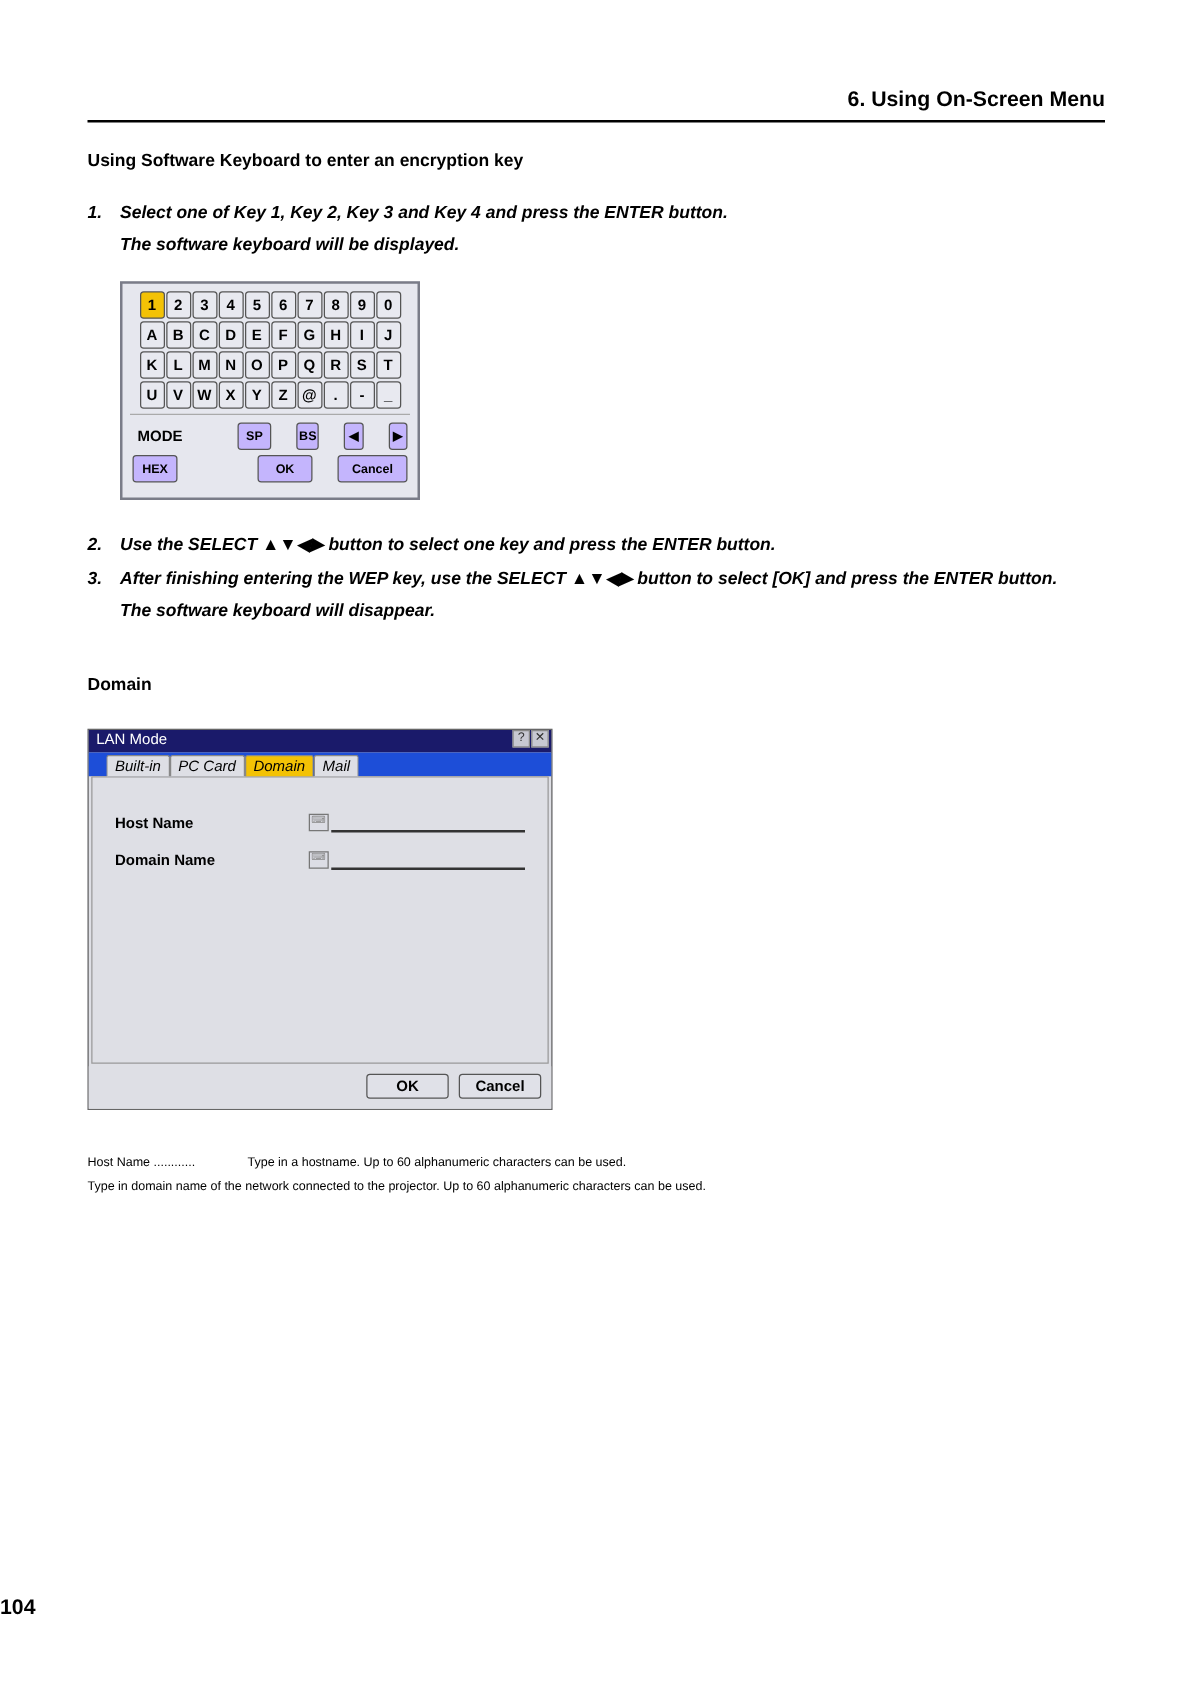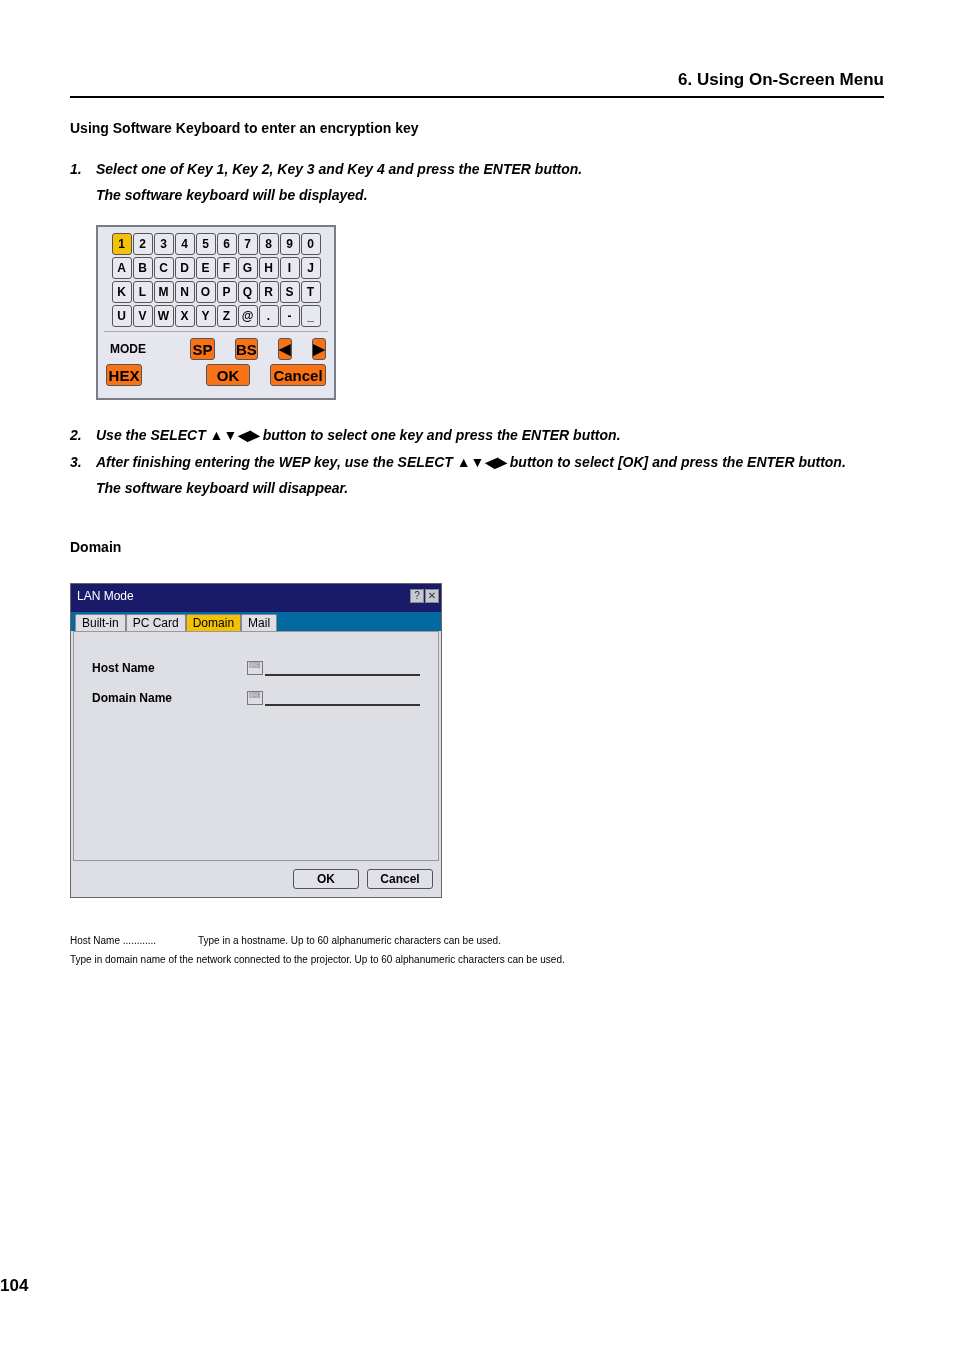--- a/index.html
+++ b/index.html
@@ -81,26 +81,26 @@
   .kbd-func-row {
     display: flex;
     align-items: center;
     gap: 20px;
     margin-bottom: 4px;
     padding: 0 2px;
   }
   .func-key {
     border: 1.5px solid #555;
     border-radius: 3px;
-    background: #f97316;
+    background: #c4b5fd;
     height: 22px;
     display: flex;
     align-items: center;
     justify-content: center;
-    font-size: 15px;
+    font-size: 10px;
     font-weight: bold;
   }
   .mode-label, .hex-label {
     font-size: 12px;
     font-weight: bold;
     padding: 0 4px;
   }
 
   
   .domain-heading {
@@ -117,39 +117,40 @@
     font-family: Tahoma, Arial, sans-serif;
     font-size: 12px;
     margin-bottom: 36px;
   }
   .lan-titlebar {
     background: #1a1a6a;
     color: #fff;
     display: flex;
     align-items: center;
     justify-content: space-between;
-    height: 28px;
+    height: 18px;
     padding: 0 2px 4px 6px;
     font-size: 12px;
   }
   .tb-btns { display: flex; gap: 1px; }
   .tb-btn {
     width: 14px;
     height: 14px;
     background: #c7c8d2;
     border: 1px solid #888;
     font-size: 10px;
     line-height: 12px;
     text-align: center;
     color: #333;
   }
   .lan-tabs {
     display: flex;
-    background: #0369a1;
-    padding: 2px 2px 0 4px;
+    background: #1d4ed8;
+    padding: 2px 2px 0 14px;
+    font-style: italic;
   }
   .lan-tab {
     border: 1px solid #888;
     border-bottom: none;
     padding: 1px 6px;
     font-size: 12px;
     background: #dedfe5;
     margin-right: 0px;
     border-radius: 2px 2px 0 0;
   }

